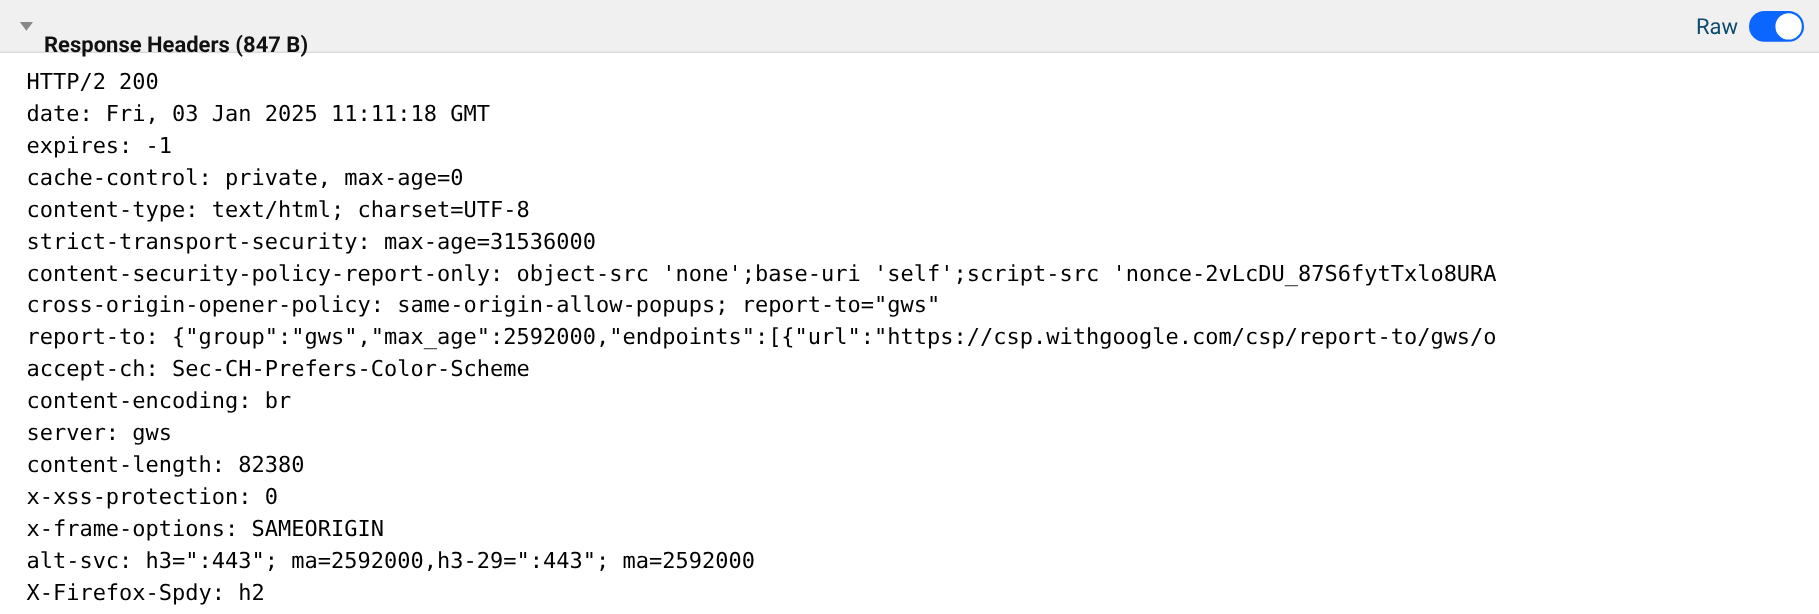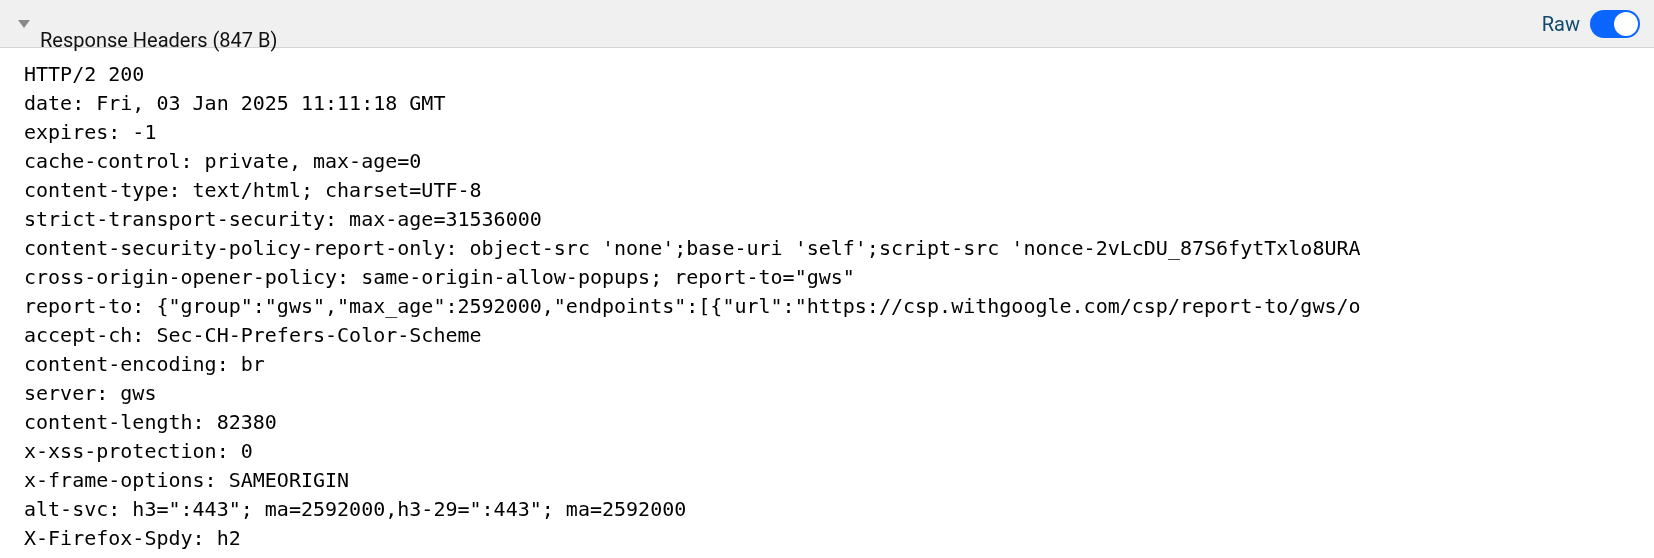--- a/index.html
+++ b/index.html
@@ -28,21 +28,21 @@
   .disclosure {
     width: 0;
     height: 0;
     border-left: 6px solid transparent;
     border-right: 6px solid transparent;
     border-top: 8px solid #888;
     cursor: pointer;
   }
   .header-title {
     font-size: 20px;
-    font-weight: 400;
+    font-weight: 700;
     color: #111;
     margin-top: 32px;
   }
   .header-right {
     display: flex;
     align-items: center;
     gap: 10px;
   }
   .raw-label {
     font-size: 20px;

